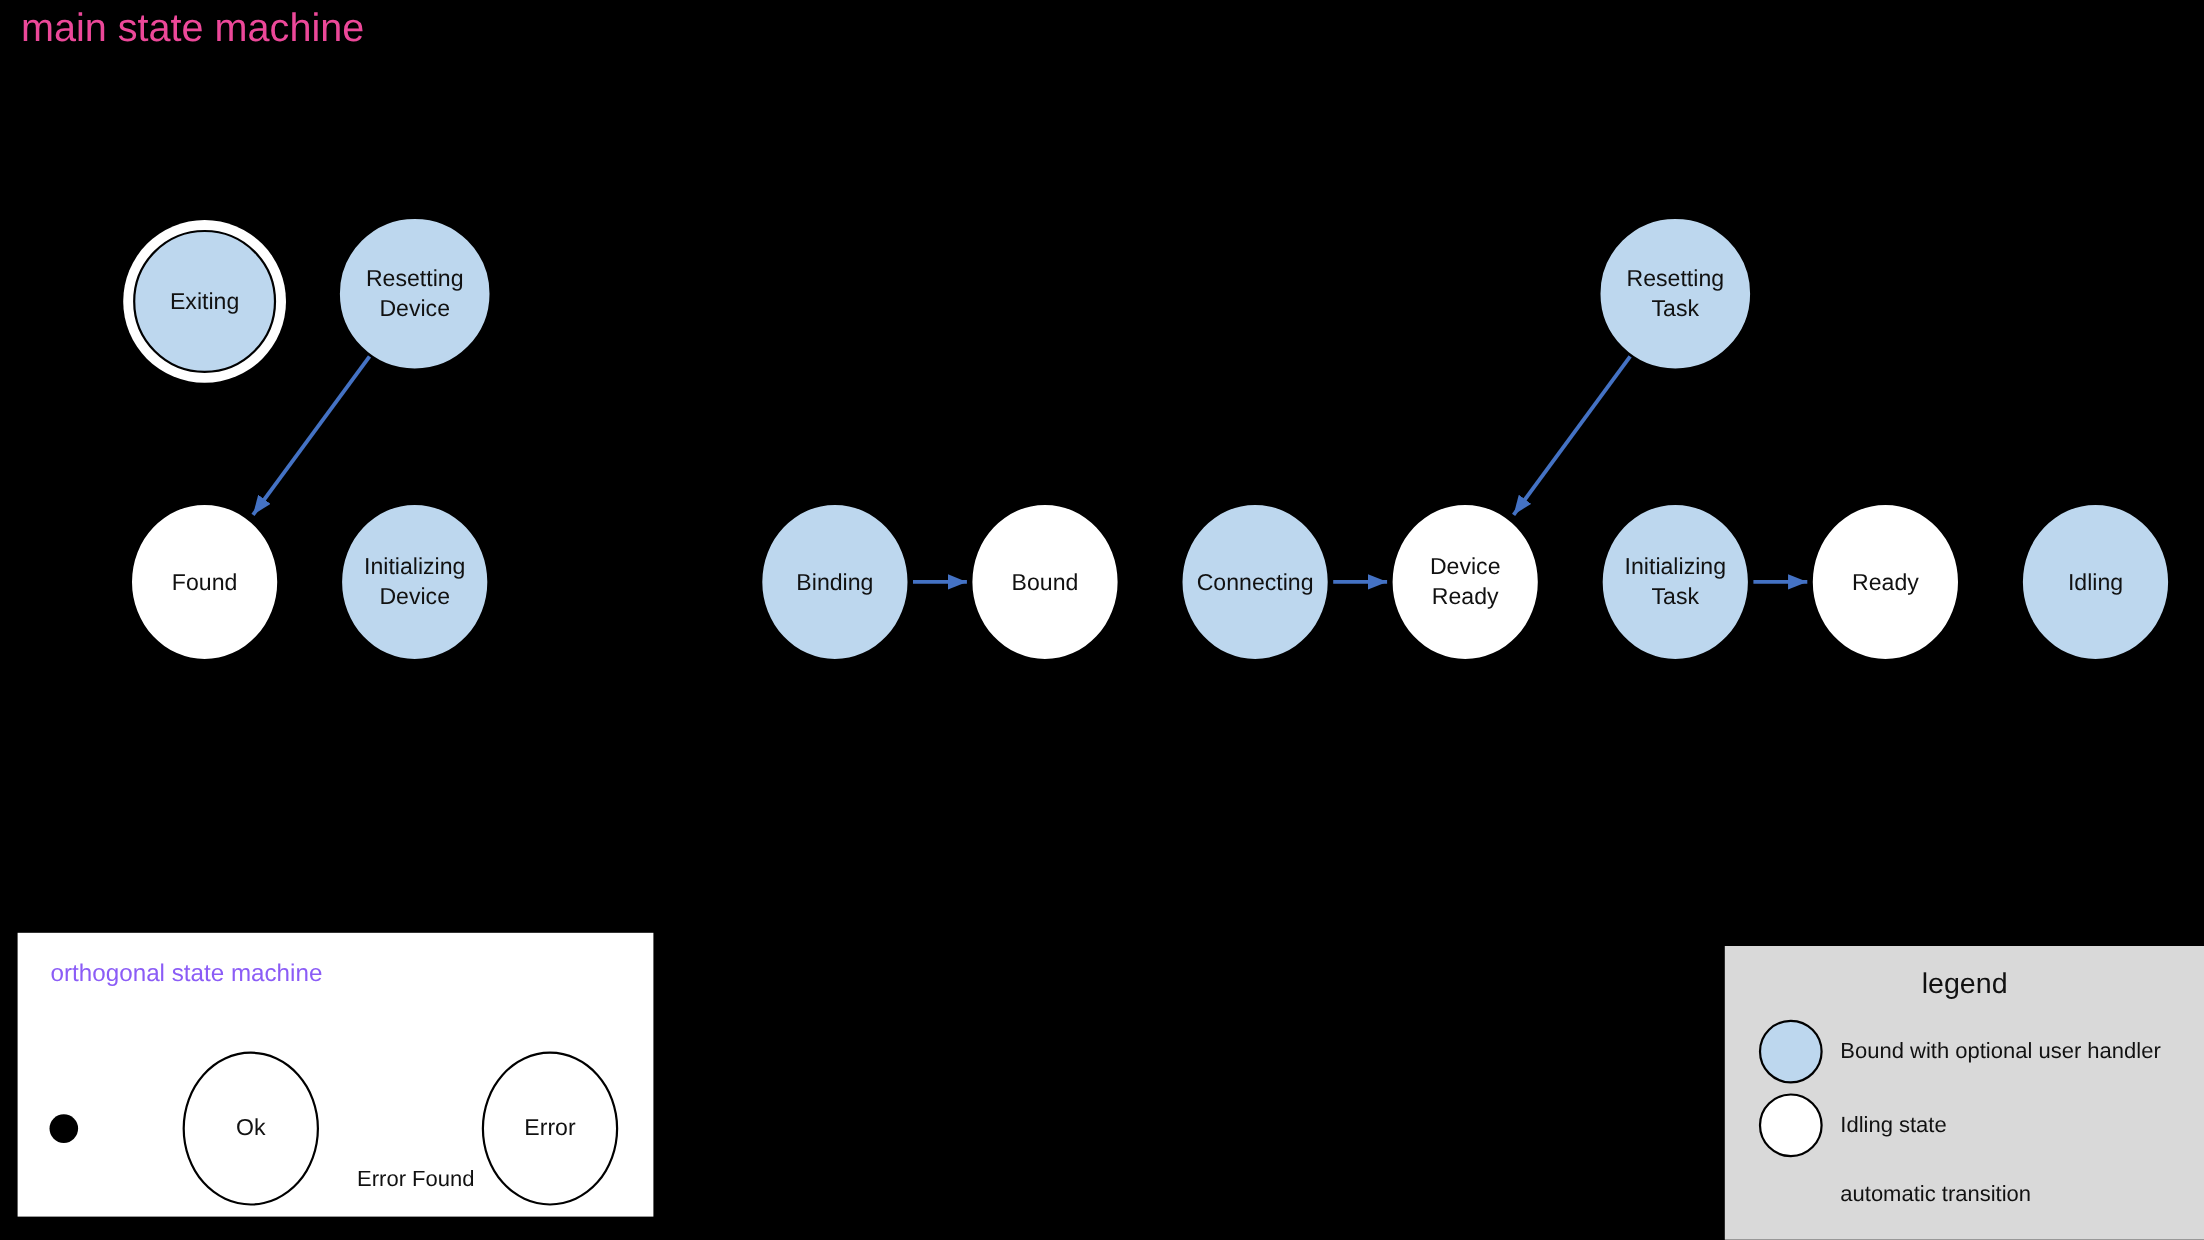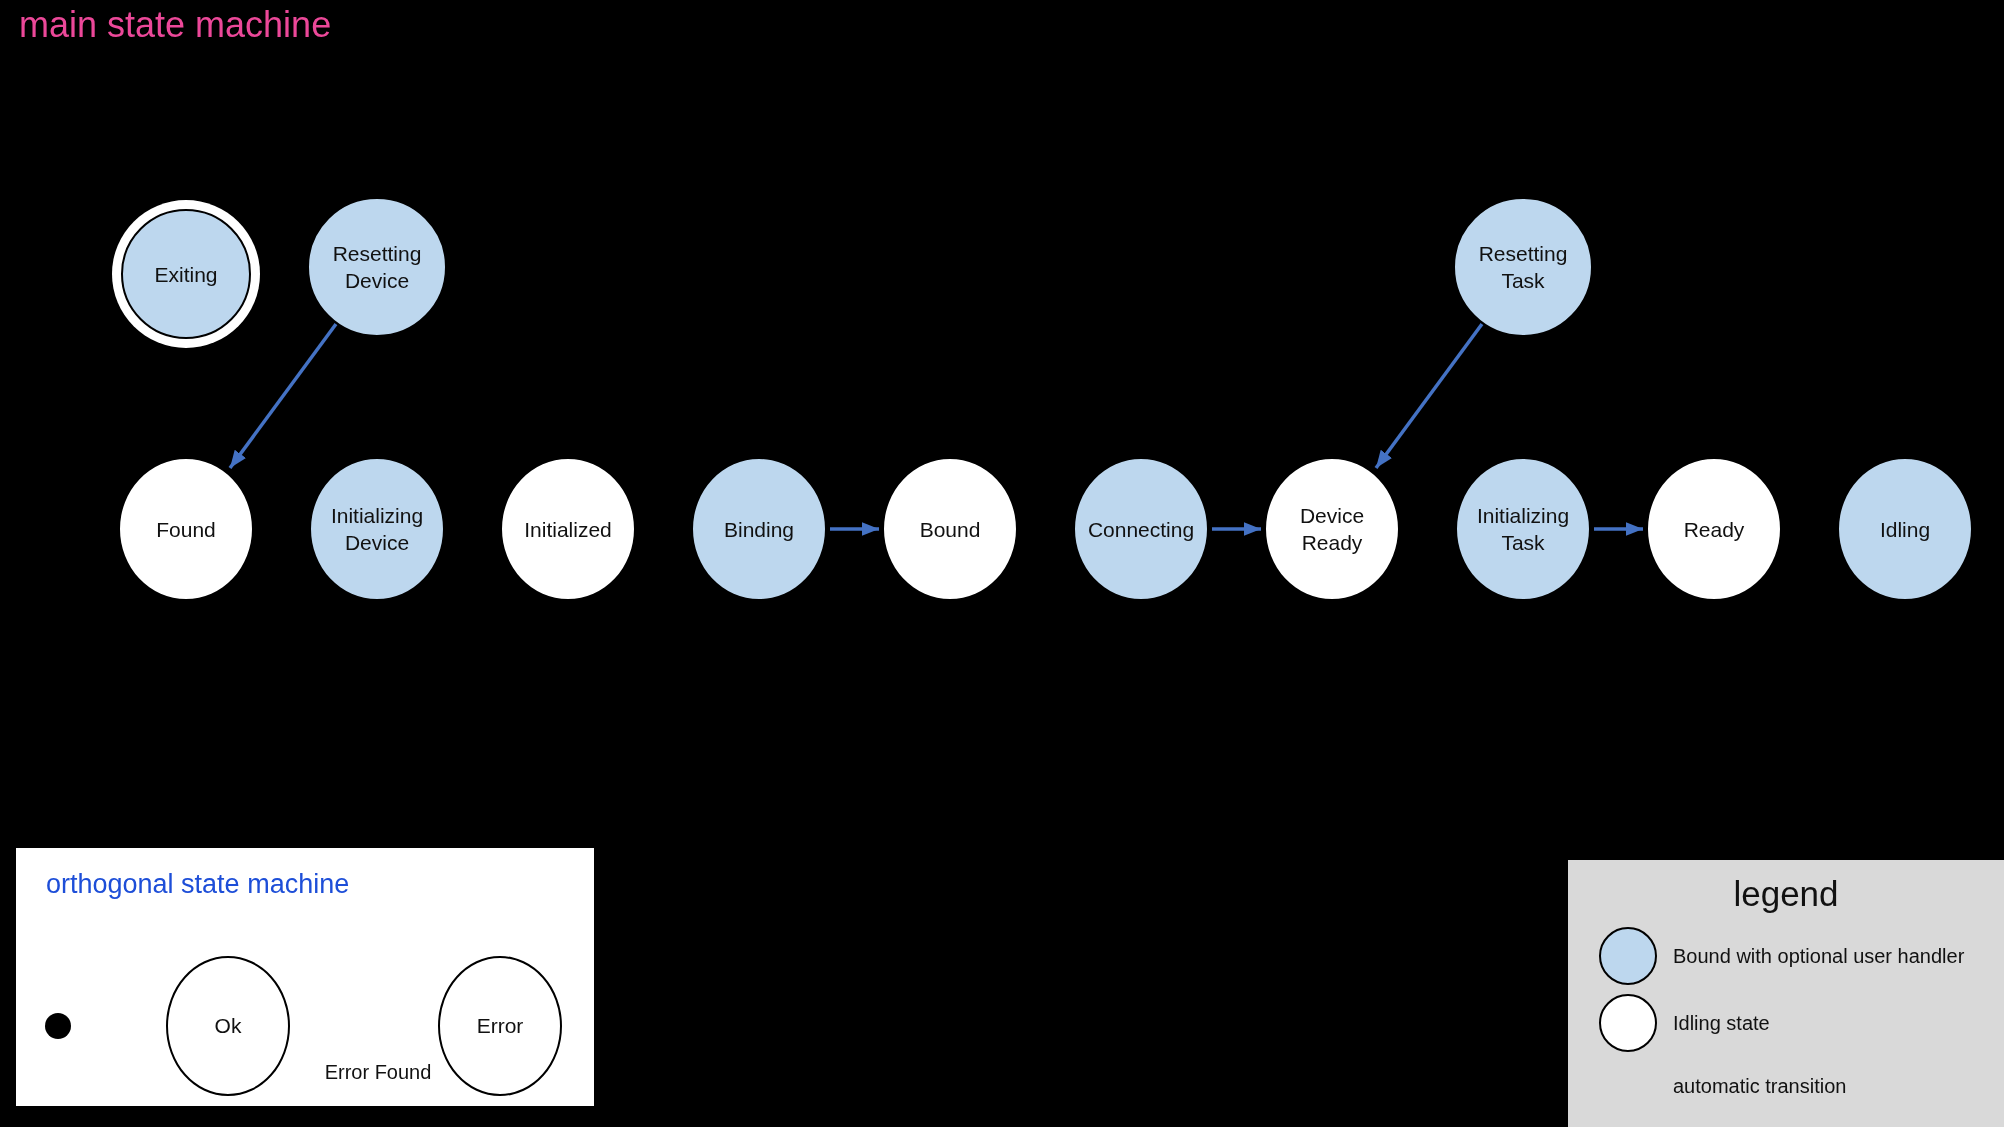--- a/index.html
+++ b/index.html
@@ -43,21 +43,21 @@
   
   svg.arrows{position:absolute;left:0;top:0;pointer-events:none;}
 
   
   .ortho-panel{
     position:absolute;left:16px;top:848px;width:578px;height:258px;
     background:#fff;
   }
   .ortho-title{
     position:absolute;left:30px;top:20px;
-    color:#1d4ed8;font-size:27px;line-height:33px;
+    color:#8b5cf6;font-size:22px;line-height:33px;
   }
   .ortho-state{
     position:absolute;box-sizing:border-box;width:124px;height:140px;
     border:2px solid #000;border-radius:50%;background:#fff;
     display:flex;align-items:center;justify-content:center;
     color:#111;font-size:21px;
   }
   .init-dot{
     position:absolute;left:29px;top:165px;width:26px;height:26px;
     background:#000;border-radius:50%;
@@ -67,21 +67,21 @@
     color:#111;font-size:20px;white-space:nowrap;
   }
 
   
   .legend-panel{
     position:absolute;left:1568px;top:860px;width:436px;height:267px;
     background:#d9d9d9;color:#111;
   }
   .legend-title{
     position:absolute;left:0;top:18px;width:100%;
-    text-align:center;font-size:35px;line-height:32px;
+    text-align:center;font-size:26px;line-height:32px;
   }
   .legend-swatch{
     position:absolute;left:31px;width:58px;height:58px;box-sizing:border-box;
     border:2px solid #000;border-radius:50%;
   }
   .legend-swatch.blue{background:#bdd7ee;}
   .legend-swatch.white{background:#fff;}
   .legend-label{
     position:absolute;left:105px;font-size:20px;line-height:24px;
     transform:translateY(-50%);white-space:nowrap;
@@ -128,23 +128,20 @@
   <div class="state blue top-state" style="left:1453px;">
     <span>Resetting Task</span>
   </div>
 
   <div class="state white row-state" style="left:118px;">
     <span>Found</span>
   </div>
   <div class="state blue row-state" style="left:309px;">
     <span>Initializing Device</span>
   </div>
-  <div class="state white row-state" style="left:500px;">
-    <span>Initialized</span>
-  </div>
   <div class="state blue row-state" style="left:691px;">
     <span>Binding</span>
   </div>
   <div class="state white row-state" style="left:882px;">
     <span>Bound</span>
   </div>
   <div class="state blue row-state" style="left:1073px;">
     <span>Connecting</span>
   </div>
   <div class="state white row-state" style="left:1264px;">

